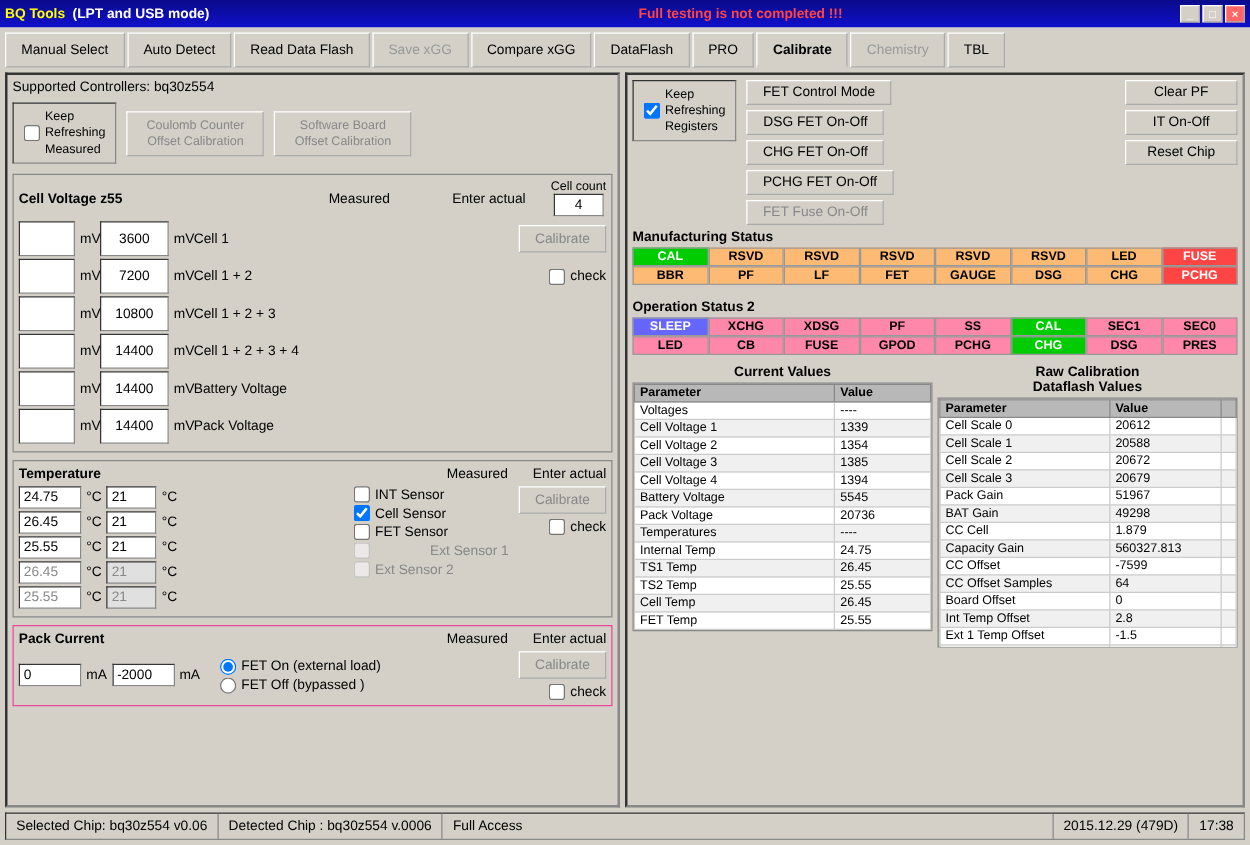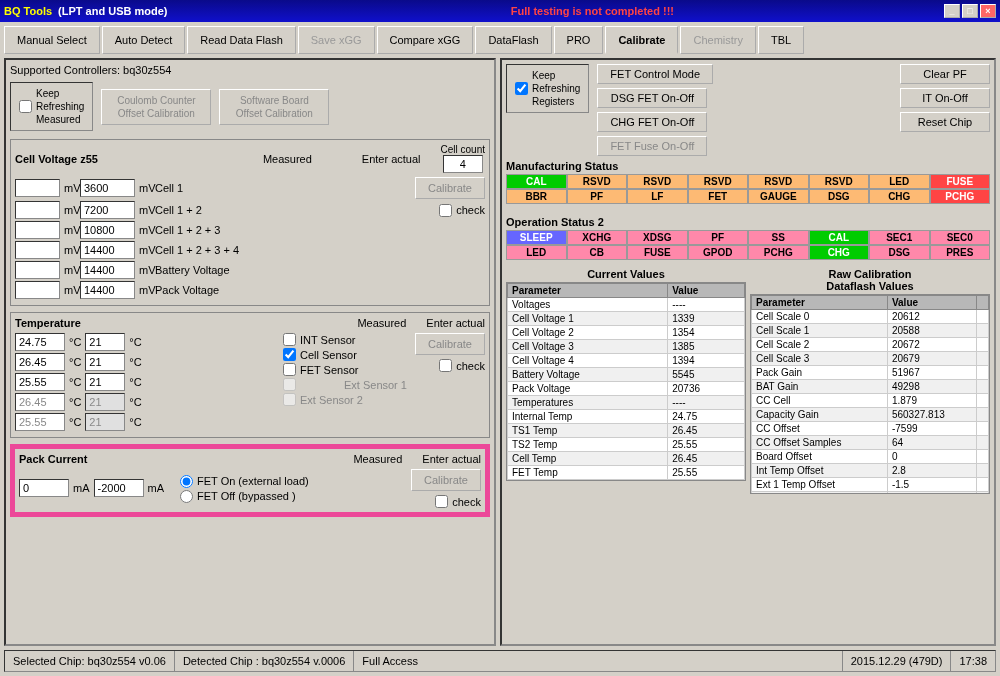--- a/index.html
+++ b/index.html
@@ -92,22 +92,22 @@
     
     .cell-voltage-section {
       border: 1px solid #888;
       padding: 4px;
       margin-bottom: 6px;
     }
 
     .cv-header { display: flex; justify-content: space-between; align-items: center; margin-bottom: 4px; }
     .cv-row { display: flex; align-items: center; gap: 4px; margin-bottom: 2px; }
     .cv-input {
-      width: 55px; height: 18px; font-size: 11px;
-      border: 1px inset #888; background: white; padding: 1px 3px;
+      width: 55px; height: 28px; font-size: 11px;
+      border: 1px inset #888; background: white; padding: 1px 3px; text-align: center;
     }
     .cv-label { width: 12px; font-size: 11px; }
     .cv-desc { font-size: 11px; }
     .cell-count-box { text-align: center; }
     .cell-count-input { width: 40px; height: 18px; font-size: 11px; border: 1px inset #888; background: white; text-align: center; }
 
     .calibrate-btn {
       background: #d4d0c8; border: 1px outset #fff;
       padding: 4px 12px; font-size: 11px; cursor: pointer;
       color: #888;
@@ -120,21 +120,21 @@
       margin-bottom: 6px;
     }
 
     .temp-row { display: flex; align-items: center; gap: 4px; margin-bottom: 2px; }
     .temp-input { width: 50px; height: 18px; font-size: 11px; border: 1px inset #888; background: white; padding: 1px 3px; }
     .temp-actual { width: 40px; height: 18px; font-size: 11px; border: 1px inset #888; background: white; padding: 1px 3px; }
     .temp-unit { font-size: 11px; }
 
     
     .pack-section {
-      border: 5px solid #ec4899;
+      border: 1px solid #ec4899;
       padding: 4px;
     }
     .pack-row { display: flex; align-items: center; gap: 4px; margin-bottom: 2px; }
     .pack-input { width: 50px; height: 18px; font-size: 11px; border: 1px inset #888; background: white; padding: 1px 3px; }
     .keep-refresh-right {
       border: 1px inset #888;
       padding: 4px 8px;
       display: flex;
       align-items: center;
       gap: 4px;
@@ -473,20 +473,23 @@
             <button class="right-btn">DSG  FET  On-Off</button>
             <div style="flex:1;"></div>
             <button class="right-btn-small">IT On-Off</button>
           </div>
           <div style="display:flex; gap:6px;">
             <button class="right-btn">CHG  FET  On-Off</button>
             <div style="flex:1;"></div>
             <button class="right-btn-small">Reset Chip</button>
           </div>
           <div style="display:flex; gap:6px;">
+            <button class="right-btn">PCHG  FET  On-Off</button>
+          </div>
+          <div style="display:flex; gap:6px;">
             <button class="right-btn" style="color:#888;">FET Fuse On-Off</button>
           </div>
         </div>
       </div>
 
       <div class="status-section">
         <div class="mfg-title">Manufacturing Status</div>
         <div class="status-row">
           <div class="status-cell sc-green">CAL</div>
           <div class="status-cell sc-pink">RSVD</div>

